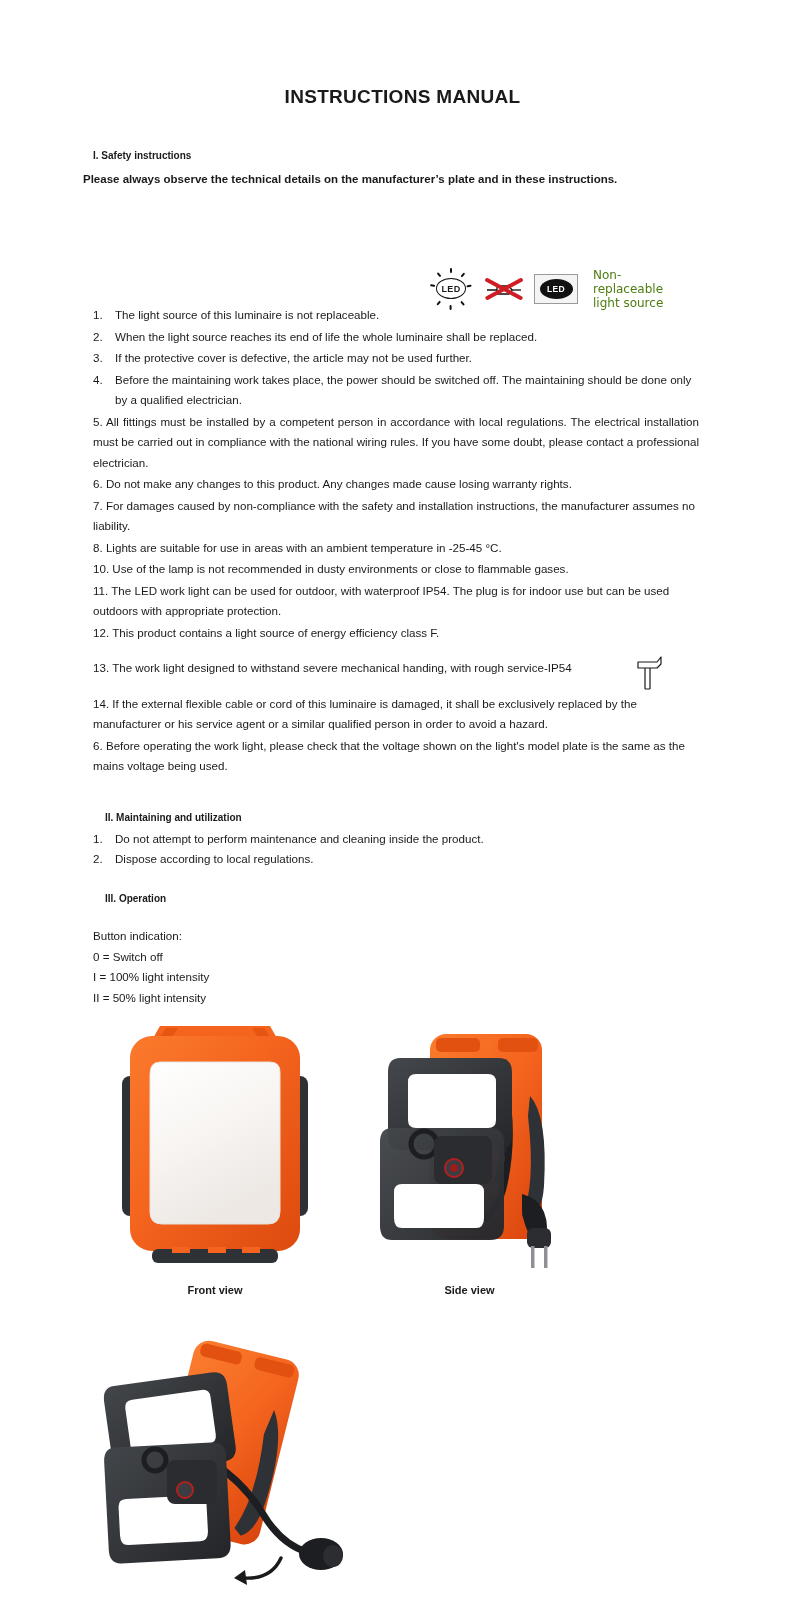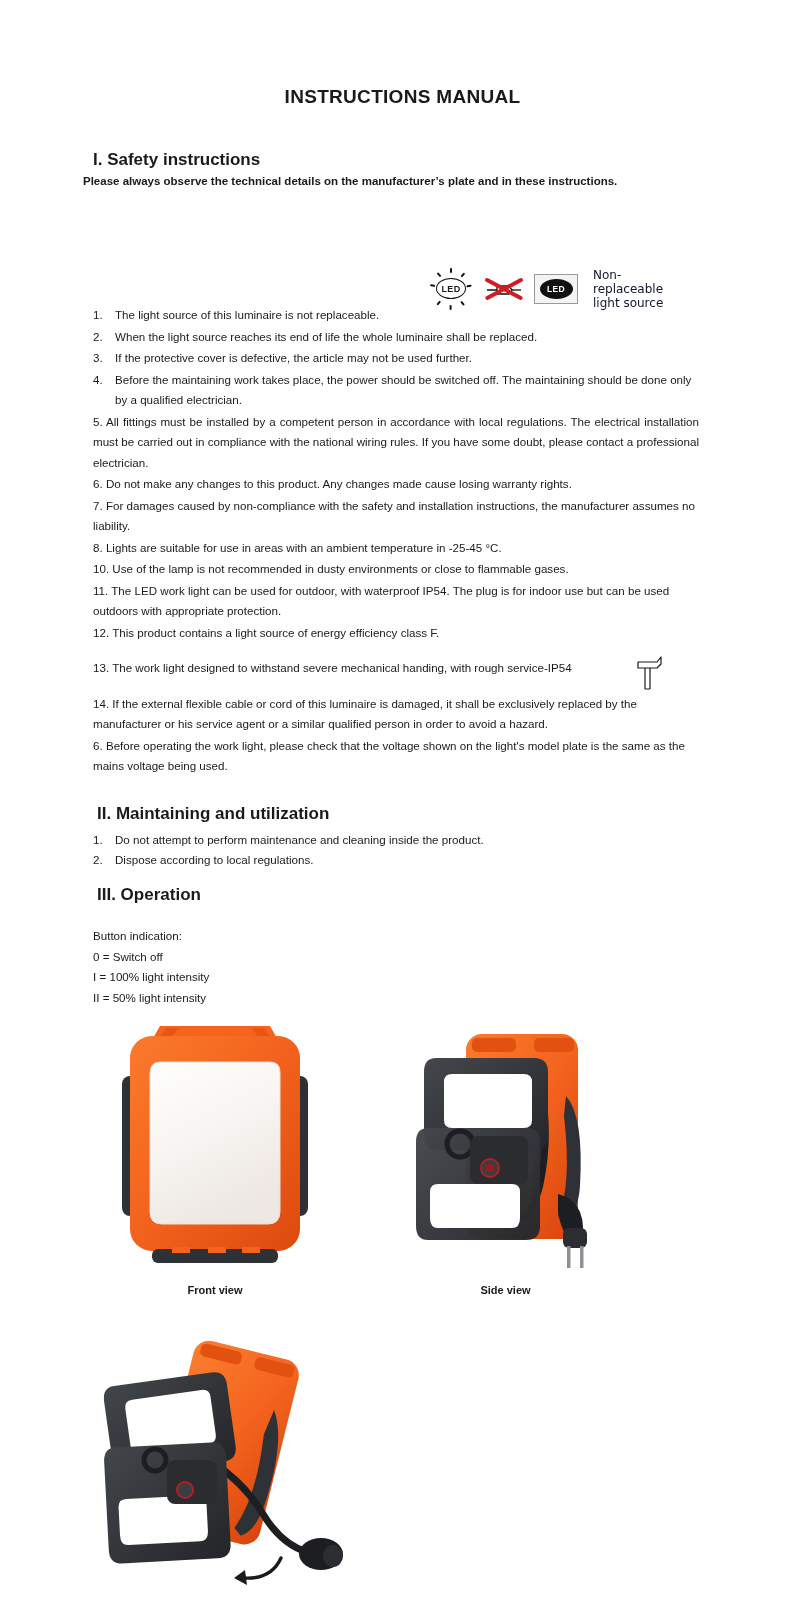--- a/index.html
+++ b/index.html
@@ -17,23 +17,23 @@
 
   .doc-title {
     text-align: center;
     font-size: 19px;
     font-weight: bold;
     letter-spacing: 0.3px;
     margin-top: 86px;
   }
 
   .section-head {
-    font-size: 17px;
+    font-size: 10px;
     font-weight: bold;
-    margin: 4px;
+    margin: 12px;
   }
   .section-head.sec1 { margin-top: 42px; margin-left: 93px; }
   .lead-line {
     font-size: 11.5px;
     font-weight: bold;
     margin-left: 83px;
     margin-top: 5px;
   }
 
   
@@ -72,21 +72,21 @@
   .led-box {
     width: 44px; height: 30px; border: 1.2px solid #9a9a9a; background: #f4f4f4;
     display: flex; align-items: center; justify-content: center;
   }
   .led-box .pill {
     width: 33px; height: 20px; background: #111; border-radius: 50%;
     color: #fff; font-size: 8.5px; font-weight: 700; letter-spacing: .4px;
     display: flex; align-items: center; justify-content: center;
   }
   .nonrep-text {
-    font-size: 12px; line-height: 14px; margin-left: 6px; color: #0f172a;
+    font-size: 12px; line-height: 14px; margin-left: 6px; color: #4d7c0f;
     font-family: "DejaVu Sans", sans-serif;
   }
 
   
   .safety-list { position: absolute; left: 93px; top: 219px; width: 606px; }
   .s-item { font-size: 11.6px; line-height: 20.5px; margin: 0 0 1px 0; }
   .s-item.tight { display: flex; }
   .s-item .num { width: 22px; flex: 0 0 22px; }
   .s-item.justify { text-align: justify; }
   .s-item.spaced { margin-top: 15px; }
@@ -105,21 +105,21 @@
   .sec3 { position: absolute; left: 93px; top: 795px; width: 606px; }
   .btn-ind { position: absolute; left: 93px; top: 840px; }
   .btn-ind p { font-size: 11.6px; line-height: 20.5px; margin: 0; }
 
   
   .fig { position: absolute; }
   .fig-cap {
     text-align: center; font-size: 11px; font-weight: bold; margin-top: 6px;
   }
   .fig-front { left: 120px; top: 930px; width: 190px; }
-  .fig-side  { left: 408px; top: 930px; width: 195px; }
+  .fig-side  { left: 372px; top: 930px; width: 195px; }
   .fig-adj   { left: 95px;  top: 1248px; width: 290px; }
 
   .final-cap {
     position: absolute; left: 95px; top: 1520px; font-size: 16px;
   }
   .final-cap b { font-weight: bold; }
 </style>
 </head>
 <body>
 

